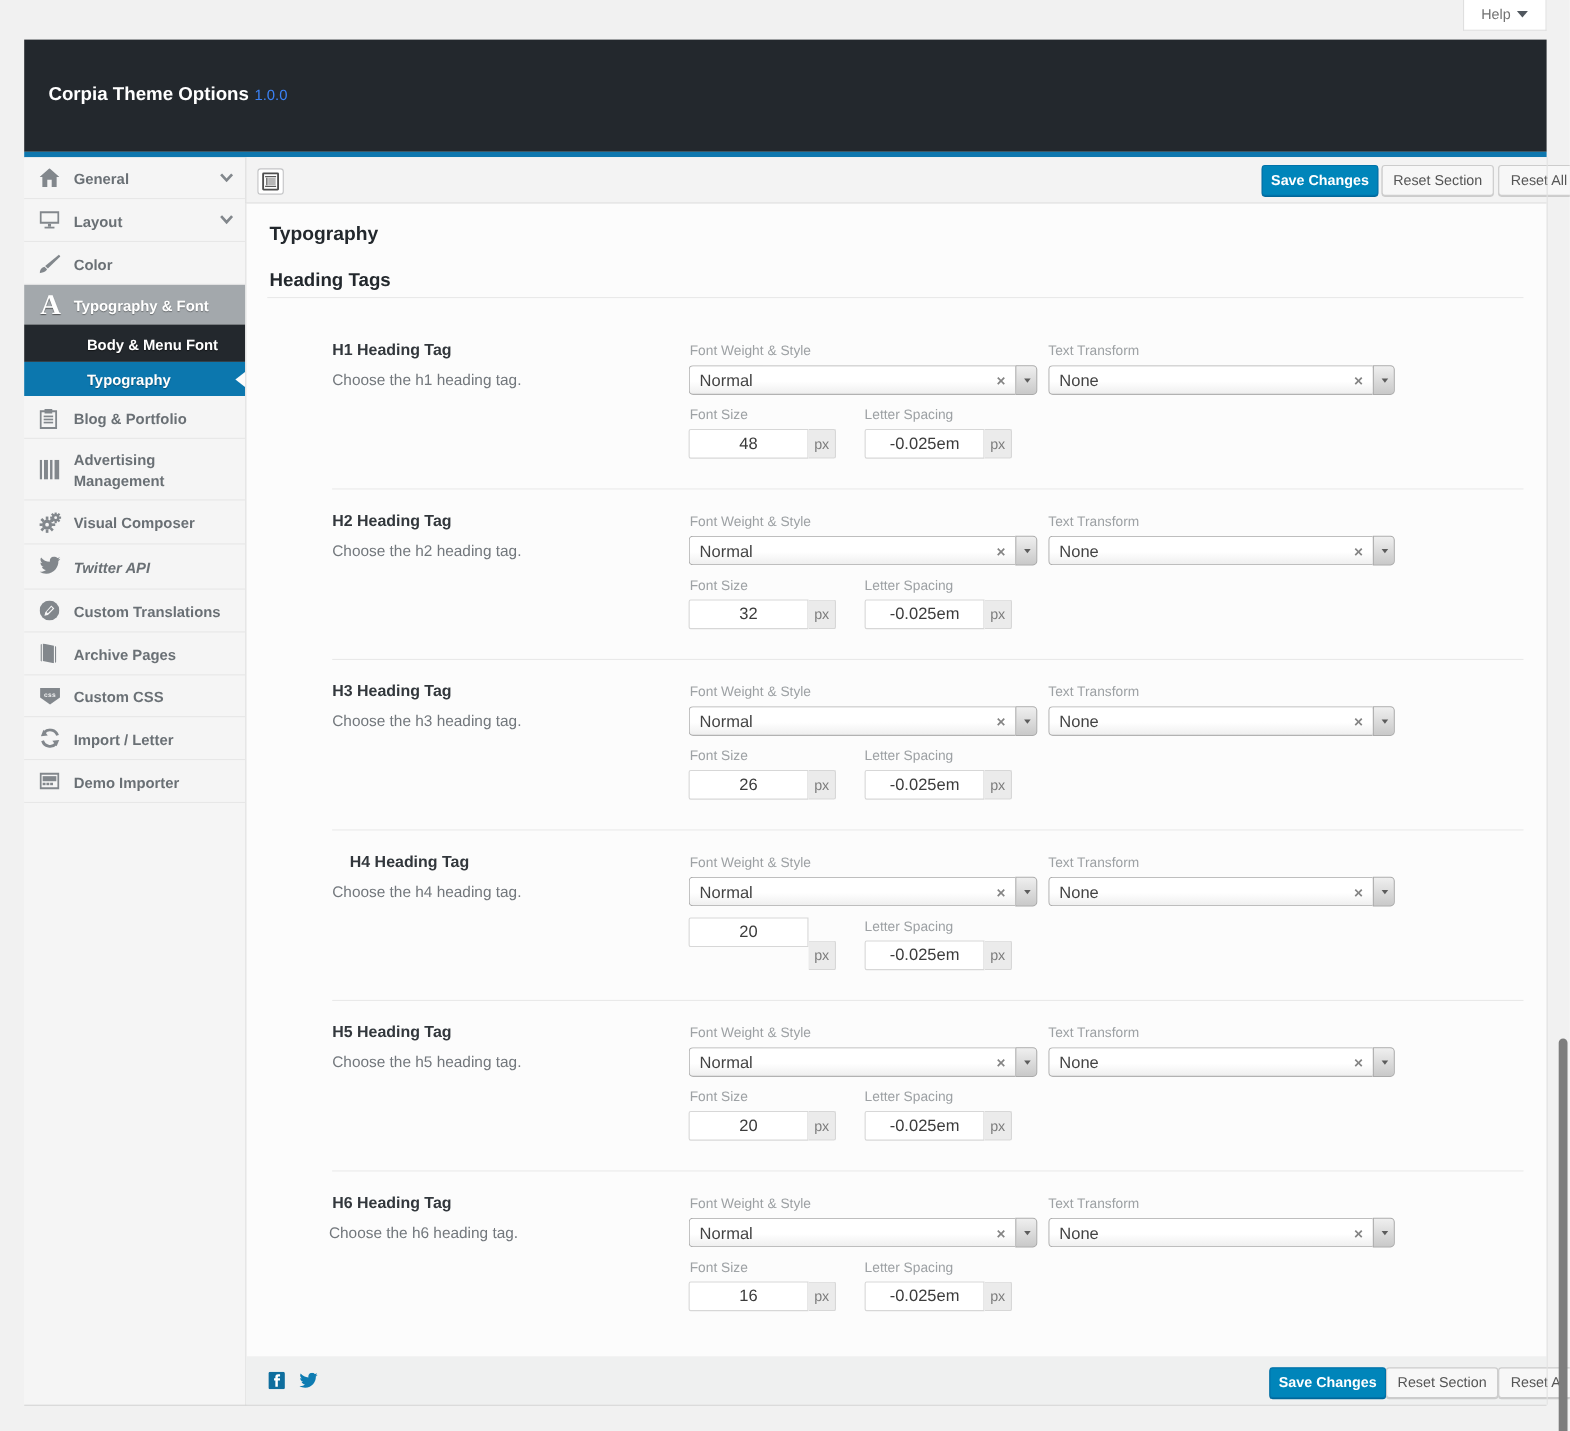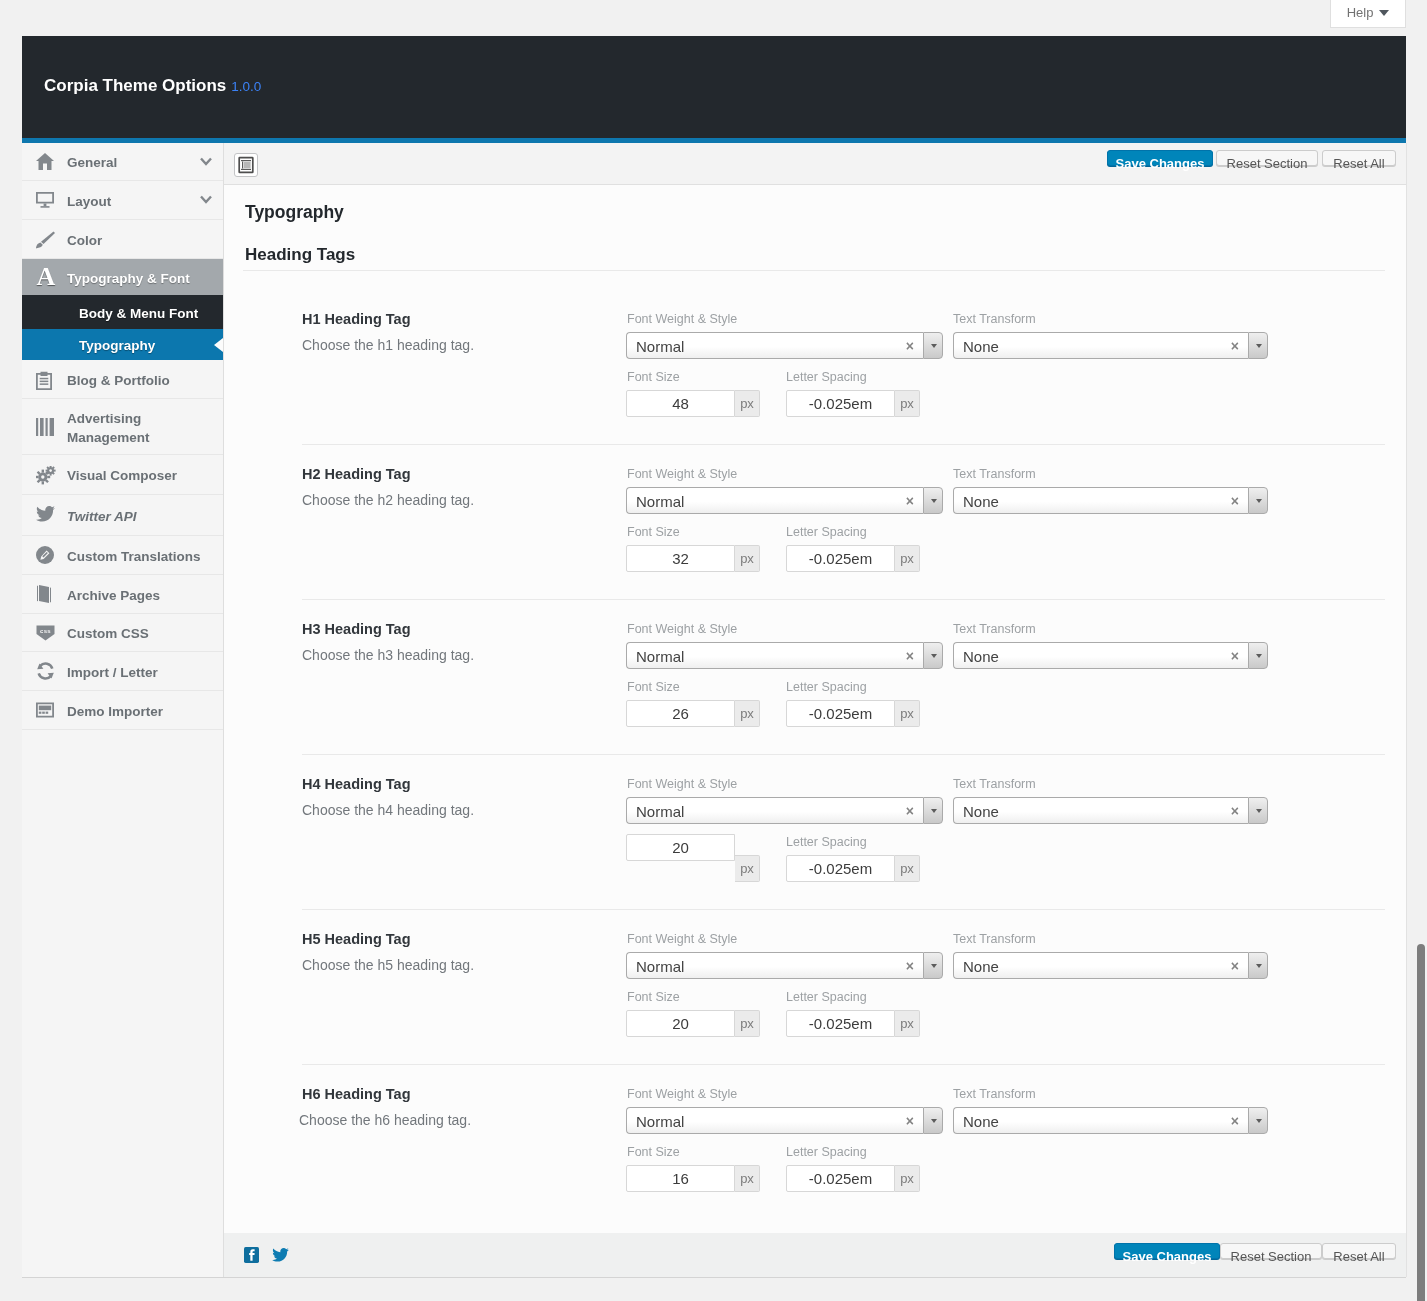--- a/index.html
+++ b/index.html
@@ -22,21 +22,21 @@
 .mi .chev { position:absolute; right:11px; top:50%; margin-top:-5px; width:12px; height:9px; }
 .mi.gray { background:#a3a8ac; color:#fff; border-bottom:none; text-shadow:0 1px 1px rgba(0,0,0,0.35); }
 .mi.dark { background:#23282d; color:#fff; border-bottom:none; text-shadow:0 1px 1px rgba(0,0,0,0.5); }
 .mi.blue { background:#0c77ae; color:#fff; border-bottom:none; text-shadow:0 1px 1px rgba(0,0,0,0.35); }
 .mi.sub .txt { left:20px;margin-left:37px; }
 .mi .arrow { position:absolute; right:0; top:50%; margin-top:-7px; width:0; height:0; border-top:7px solid transparent; border-bottom:7px solid transparent; border-right:9px solid #fcfcfc; }
 
 .content { left:223px; top:143px; width:1183px; height:1135px; background:#fcfcfc; border-left:1px solid #dedede; }
 .toolbar { left:223px; top:143px; width:1183px; height:42px; background:#f3f3f3; border-left:1px solid #dedede; border-bottom:1px solid #e0e0e0; }
 .expbtn { left:234px; top:153px; width:24px; height:24px; background:#fff; border:1px solid #c3c4c6; border-radius:3px; }
-.btn { height:16px; border-radius:3px; font-size:13px; line-height:26px; text-align:center; }
+.btn { height:28px; border-radius:3px; font-size:13px; line-height:26px; text-align:center;margin-left:40px; }
 .btn.primary { background:#0085ba; border:1px solid #0073aa; box-shadow:0 1px 0 #006799; color:#fff; font-weight:bold; }
 .btn.secondary { background:#f7f7f7; border:1px solid #cccccc; box-shadow:0 1px 0 #cccccc; color:#555; font-weight:normal; }
 .h3t { left:245px; top:202px; font-size:17.5px; font-weight:bold; color:#23282d; }
 .h4t { left:245px; top:245px; font-size:17px; font-weight:bold; color:#23282d; }
 .hr { height:1px; background:#e9e9e9; }
 
 .slabel { font-size:14.5px; font-weight:bold; color:#32373c; }
 .sdesc { font-size:14px; color:#72777c; }
 .flabel { font-size:12.5px; color:#9da1a4; }
 .sel { height:27px; background:linear-gradient(#ffffff 55%, #efefef 100%); border:1px solid #aaa; border-radius:4px 0 0 4px; border-right:none; }
@@ -350,21 +350,21 @@
 <div class="abs seltog" style="left:1248px; top:642px;">
     <span class="tri"></span>
   </div>
 <div class="abs flabel" style="left:627px; top:680px;">Font Size</div>
 <div class="abs inp" style="left:626px; top:700px; width:109px;">26</div>
 <div class="abs pxbox" style="left:735px; top:700px;">px</div>
 <div class="abs flabel" style="left:786px; top:680px;">Letter Spacing</div>
 <div class="abs inp" style="left:786px; top:700px; width:109px;">-0.025em</div>
 <div class="abs pxbox" style="left:895px; top:700px;">px</div>
 <div class="abs hr" style="left:302px; top:754px; width:1083px;"></div>
-<div class="abs slabel" style="left:302px; top:776px;text-align:center;">H4 Heading Tag</div>
+<div class="abs slabel" style="left:318px; top:776px;text-align:center;">H4 Heading Tag</div>
 <div class="abs sdesc" style="left:302px; top:802px;">Choose the h4 heading tag.</div>
 <div class="abs flabel" style="left:627px; top:777px;">Font Weight &amp; Style</div>
 <div class="abs sel" style="left:626px; top:797px; width:297px;">
     <span class="val">Normal</span>
     <span class="x">×</span>
   </div>
 <div class="abs seltog" style="left:923px; top:797px;">
     <span class="tri"></span>
   </div>
 <div class="abs flabel" style="left:953px; top:777px;">Text Transform</div>

